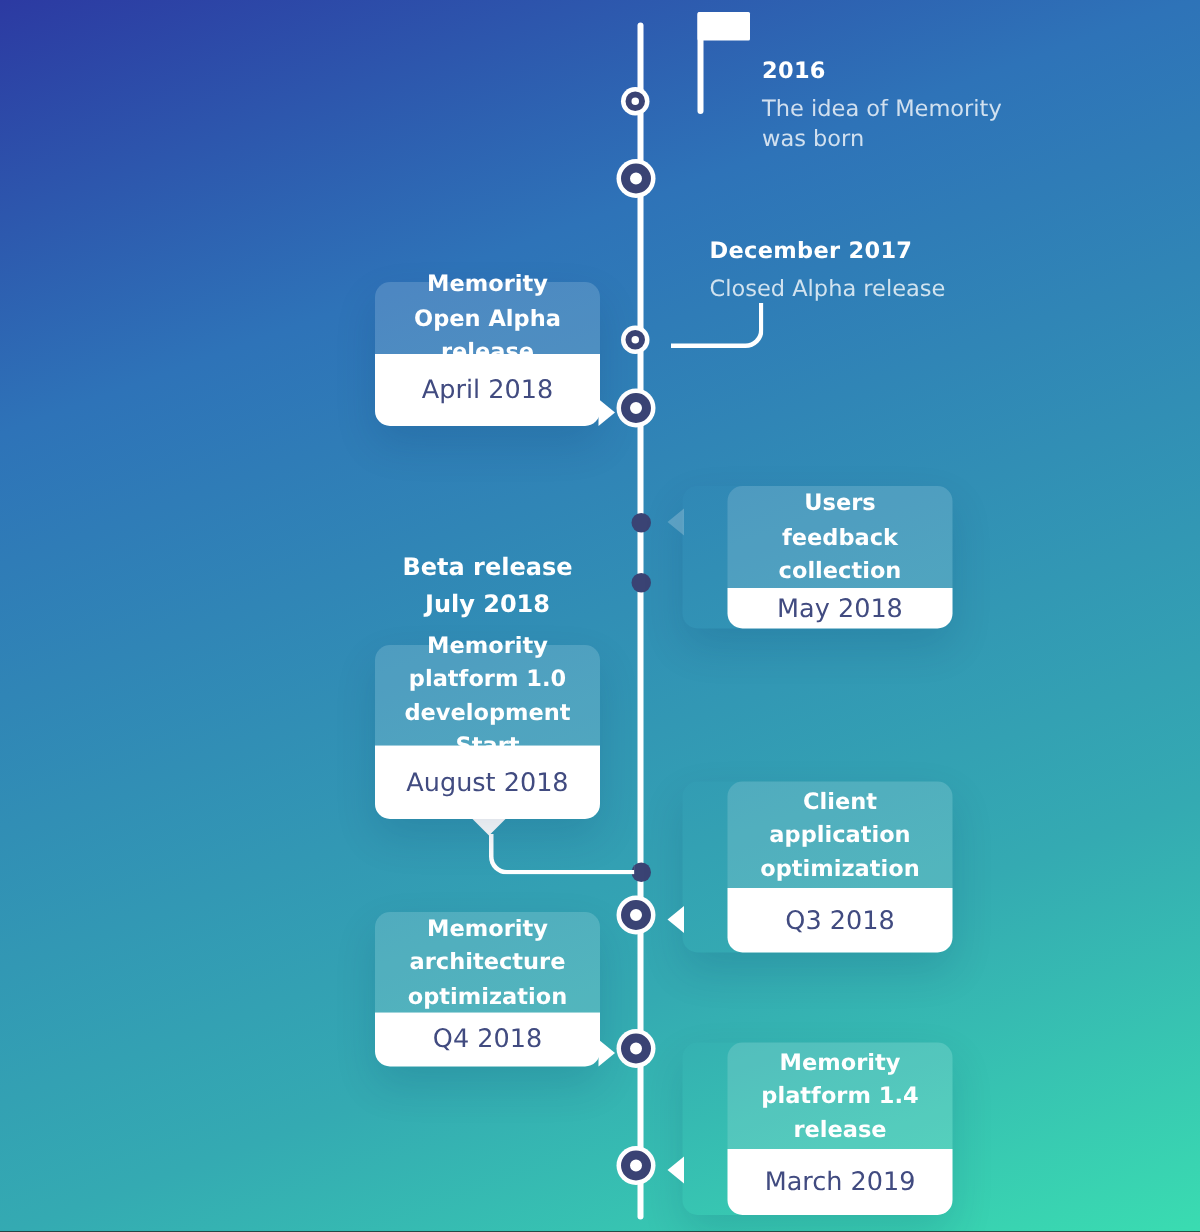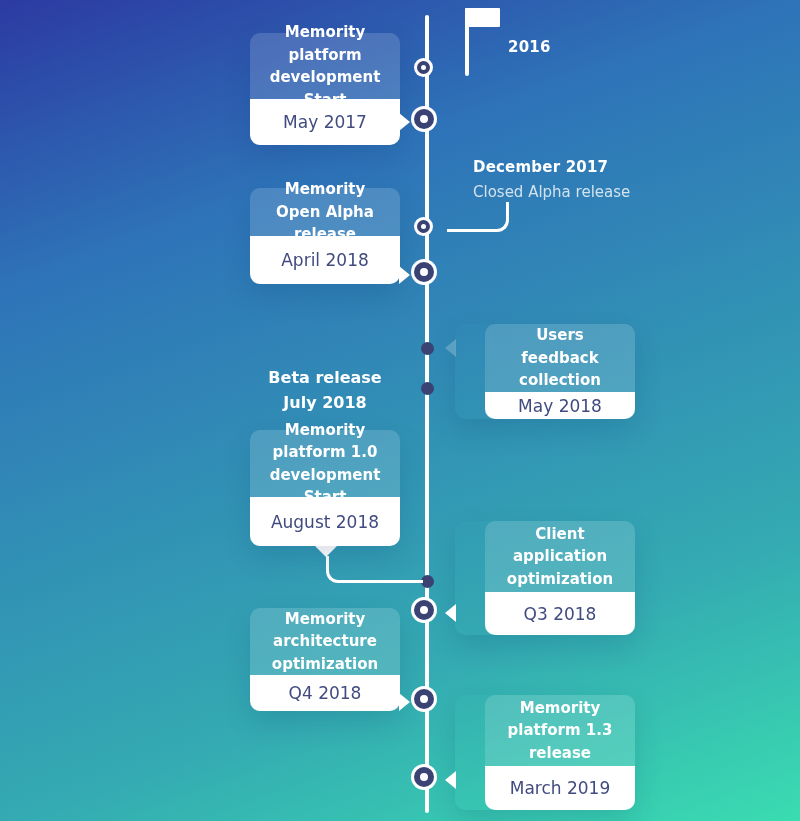--- a/index.html
+++ b/index.html
@@ -74,43 +74,37 @@
   <div class="node big" style="left:414px;top:262px;"></div>
   <div class="node dot" style="left:421px;top:342px;"></div>
   <div class="node dot" style="left:421px;top:382px;"></div>
   <div class="node dot" style="left:421px;top:575px;"></div>
   <div class="node big" style="left:414px;top:600px;"></div>
   <div class="node big" style="left:414px;top:689px;"></div>
   <div class="node big" style="left:414px;top:767px;"></div>
 
   <div class="annot annot-2016">
     <div class="a-title">2016</div>
+    <div class="a-text">The idea of Memority was born</div>
   </div>
 
   <div class="annot annot-alpha">
     <div class="a-title">December 2017</div>
     <div class="a-text">Closed Alpha release</div>
   </div>
 
   <div class="annot annot-beta">
     <div>Beta release</div>
     <div>July 2018</div>
   </div>
 
   <div class="connector conn-alpha"></div>
   <div class="tri-down"></div>
   <div class="connector conn-aug"></div>
 
-  <div class="card left c0">
-    <div class="card-top">
-        <span>Memority platform development Start</span>
-      </div>
-    <div class="card-date">May 2017</div>
-    <div class="pointer pt-right"></div>
-  </div>
 
   <div class="card left c1">
     <div class="card-top">
         <span>Memority Open Alpha release</span>
       </div>
     <div class="card-date">April 2018</div>
     <div class="pointer pt-right"></div>
   </div>
 
   <div class="card right c2">
@@ -139,19 +133,19 @@
   <div class="card left c5">
     <div class="card-top">
         <span>Memority architecture optimization</span>
       </div>
     <div class="card-date">Q4 2018</div>
     <div class="pointer pt-right"></div>
   </div>
 
   <div class="card right c6">
     <div class="card-top">
-        <span>Memority platform 1.3 release</span>
+        <span>Memority platform 1.4 release</span>
       </div>
     <div class="card-date">March 2019</div>
     <div class="pointer pt-left"></div>
   </div>
 
 </div>
 
 </body></html>

